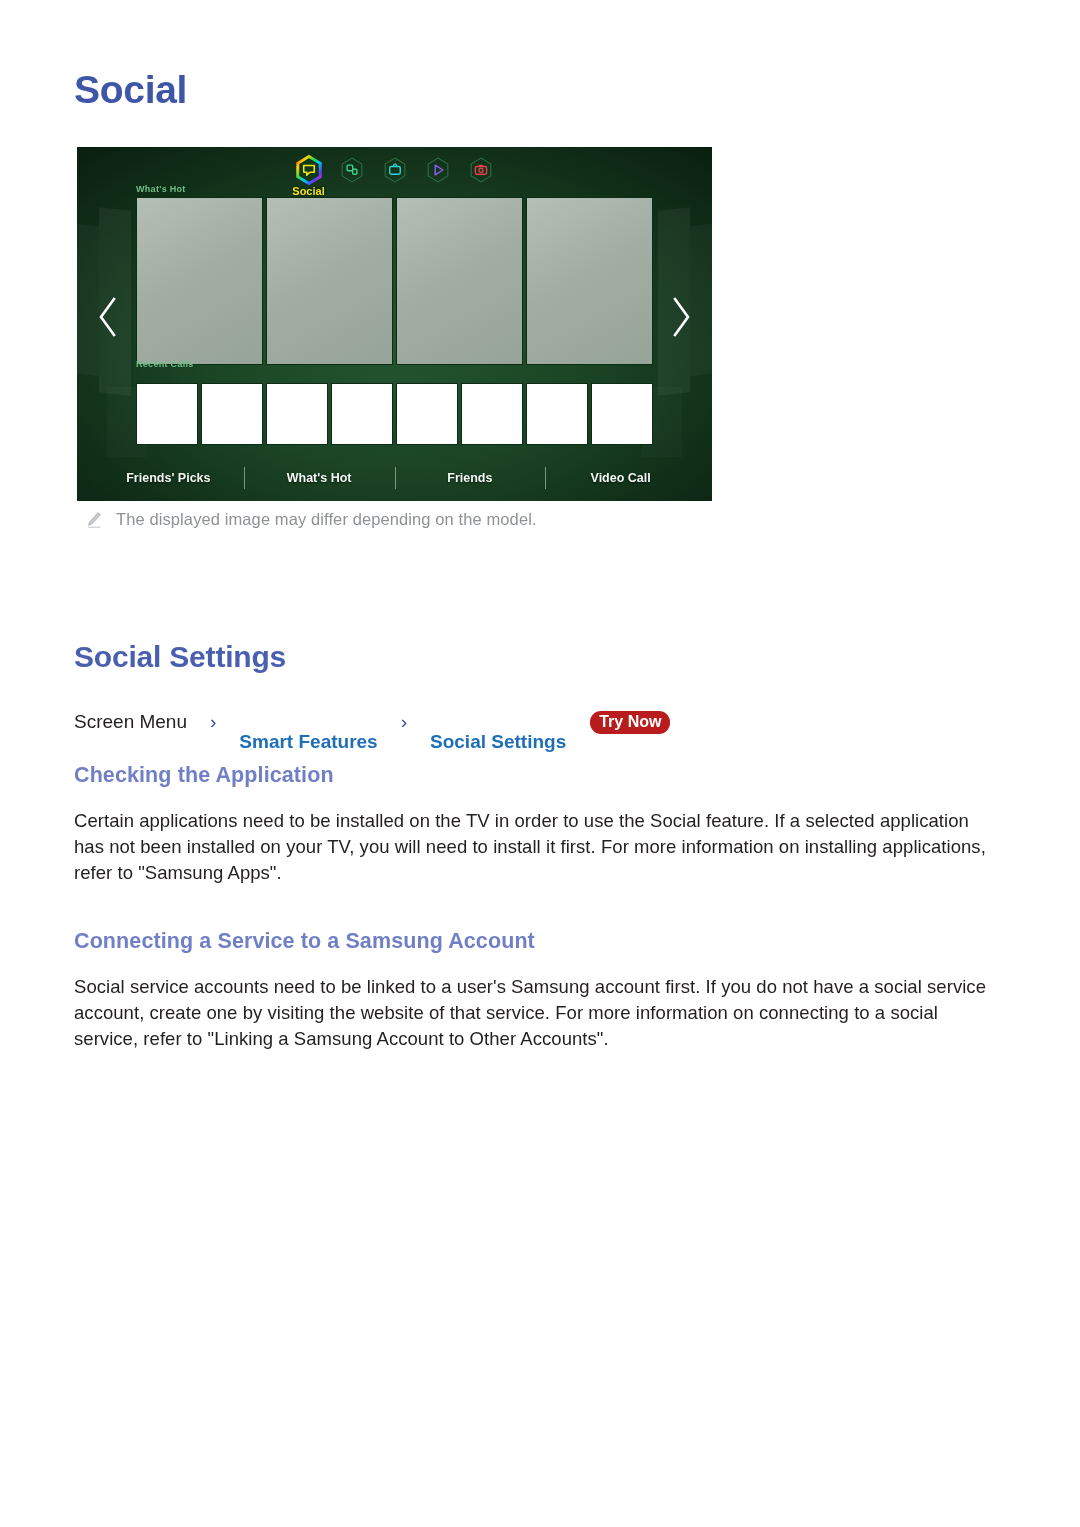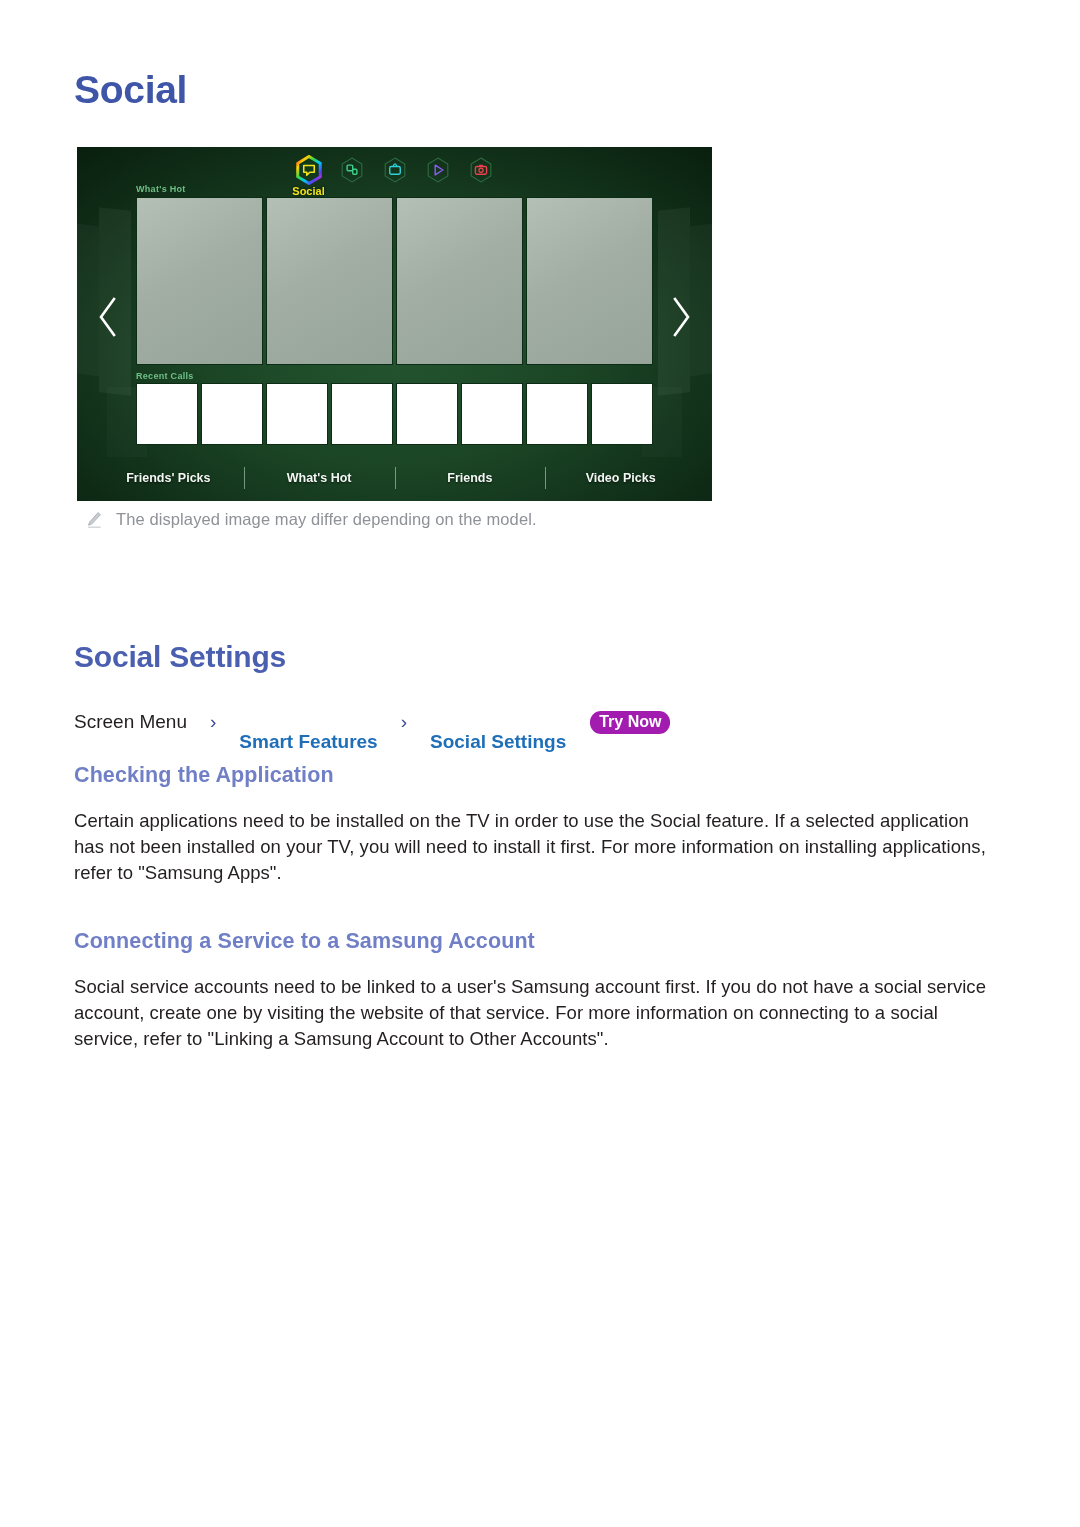--- a/index.html
+++ b/index.html
@@ -100,21 +100,21 @@
   .tv-seclabel {
     position: absolute;
     left: 59px;
     font-size: 9px;
     font-weight: bold;
     color: #6fbf86;
     letter-spacing: .3px;
     z-index: 4;
   }
   .tv-seclabel.hot { top: 37px; }
-  .tv-seclabel.recent { top: 224px; }
+  .tv-seclabel.recent { top: 212px; }
 
   
   .tile-row {
     position: absolute;
     left: 59px;
     top: 50px;
     width: 517px;
     height: 168px;
     display: flex;
     gap: 3px;
@@ -234,21 +234,21 @@
     align-items: center;
     gap: 16px;
     white-space: nowrap;
   }
   .bc-plain { color: #231f20; }
   .bc-sep { color: #3b4a99; padding: 0 7px; }
   .bc-link { color: #1f6fb8; font-weight: bold; margin-top: 40px; }
   .bc-badge {
     display: inline-block;
     margin-left: 8px;
-    background: #a21caf;
+    background: #b91c1c;
     color: #ffffff;
     font-size: 16px;
     font-weight: bold;
     border-radius: 11px;
     padding: 2px 9px 3px 9px;
     line-height: 18px;
   }
 
   
   .h3 {
@@ -366,21 +366,21 @@
     <div class="tv-arrow right">
       <svg viewBox="0 0 26 44" width="26" height="44" aria-hidden="true">
         <path d="M7 4 L20 22 L7 40" fill="none" stroke="#ffffff" stroke-width="2.6" stroke-linecap="square"></path>
       </svg>
     </div>
 
     <div class="tv-nav">
       <div class="tv-nav-item">Friends' Picks</div>
       <div class="tv-nav-item">What's Hot</div>
       <div class="tv-nav-item">Friends</div>
-      <div class="tv-nav-item">Video Picks</div>
+      <div class="tv-nav-item">Video Call</div>
     </div>
   </div>
 
   <div class="note-row">
     <span class="note-icon">
       <svg viewBox="0 0 16 18" width="16" height="18" aria-hidden="true">
         <path d="M12.2 1.6 L14.4 3.8 L5.6 13.1 L2.6 14.2 L3.6 11.1 Z" fill="#c9ccd1" stroke="#a7abb2" stroke-width="0.9" stroke-linejoin="round"></path>
         <path d="M2.2 16.2 L14.6 16.2" stroke="#c9ccd1" stroke-width="1.2"></path>
       </svg>
     </span>

